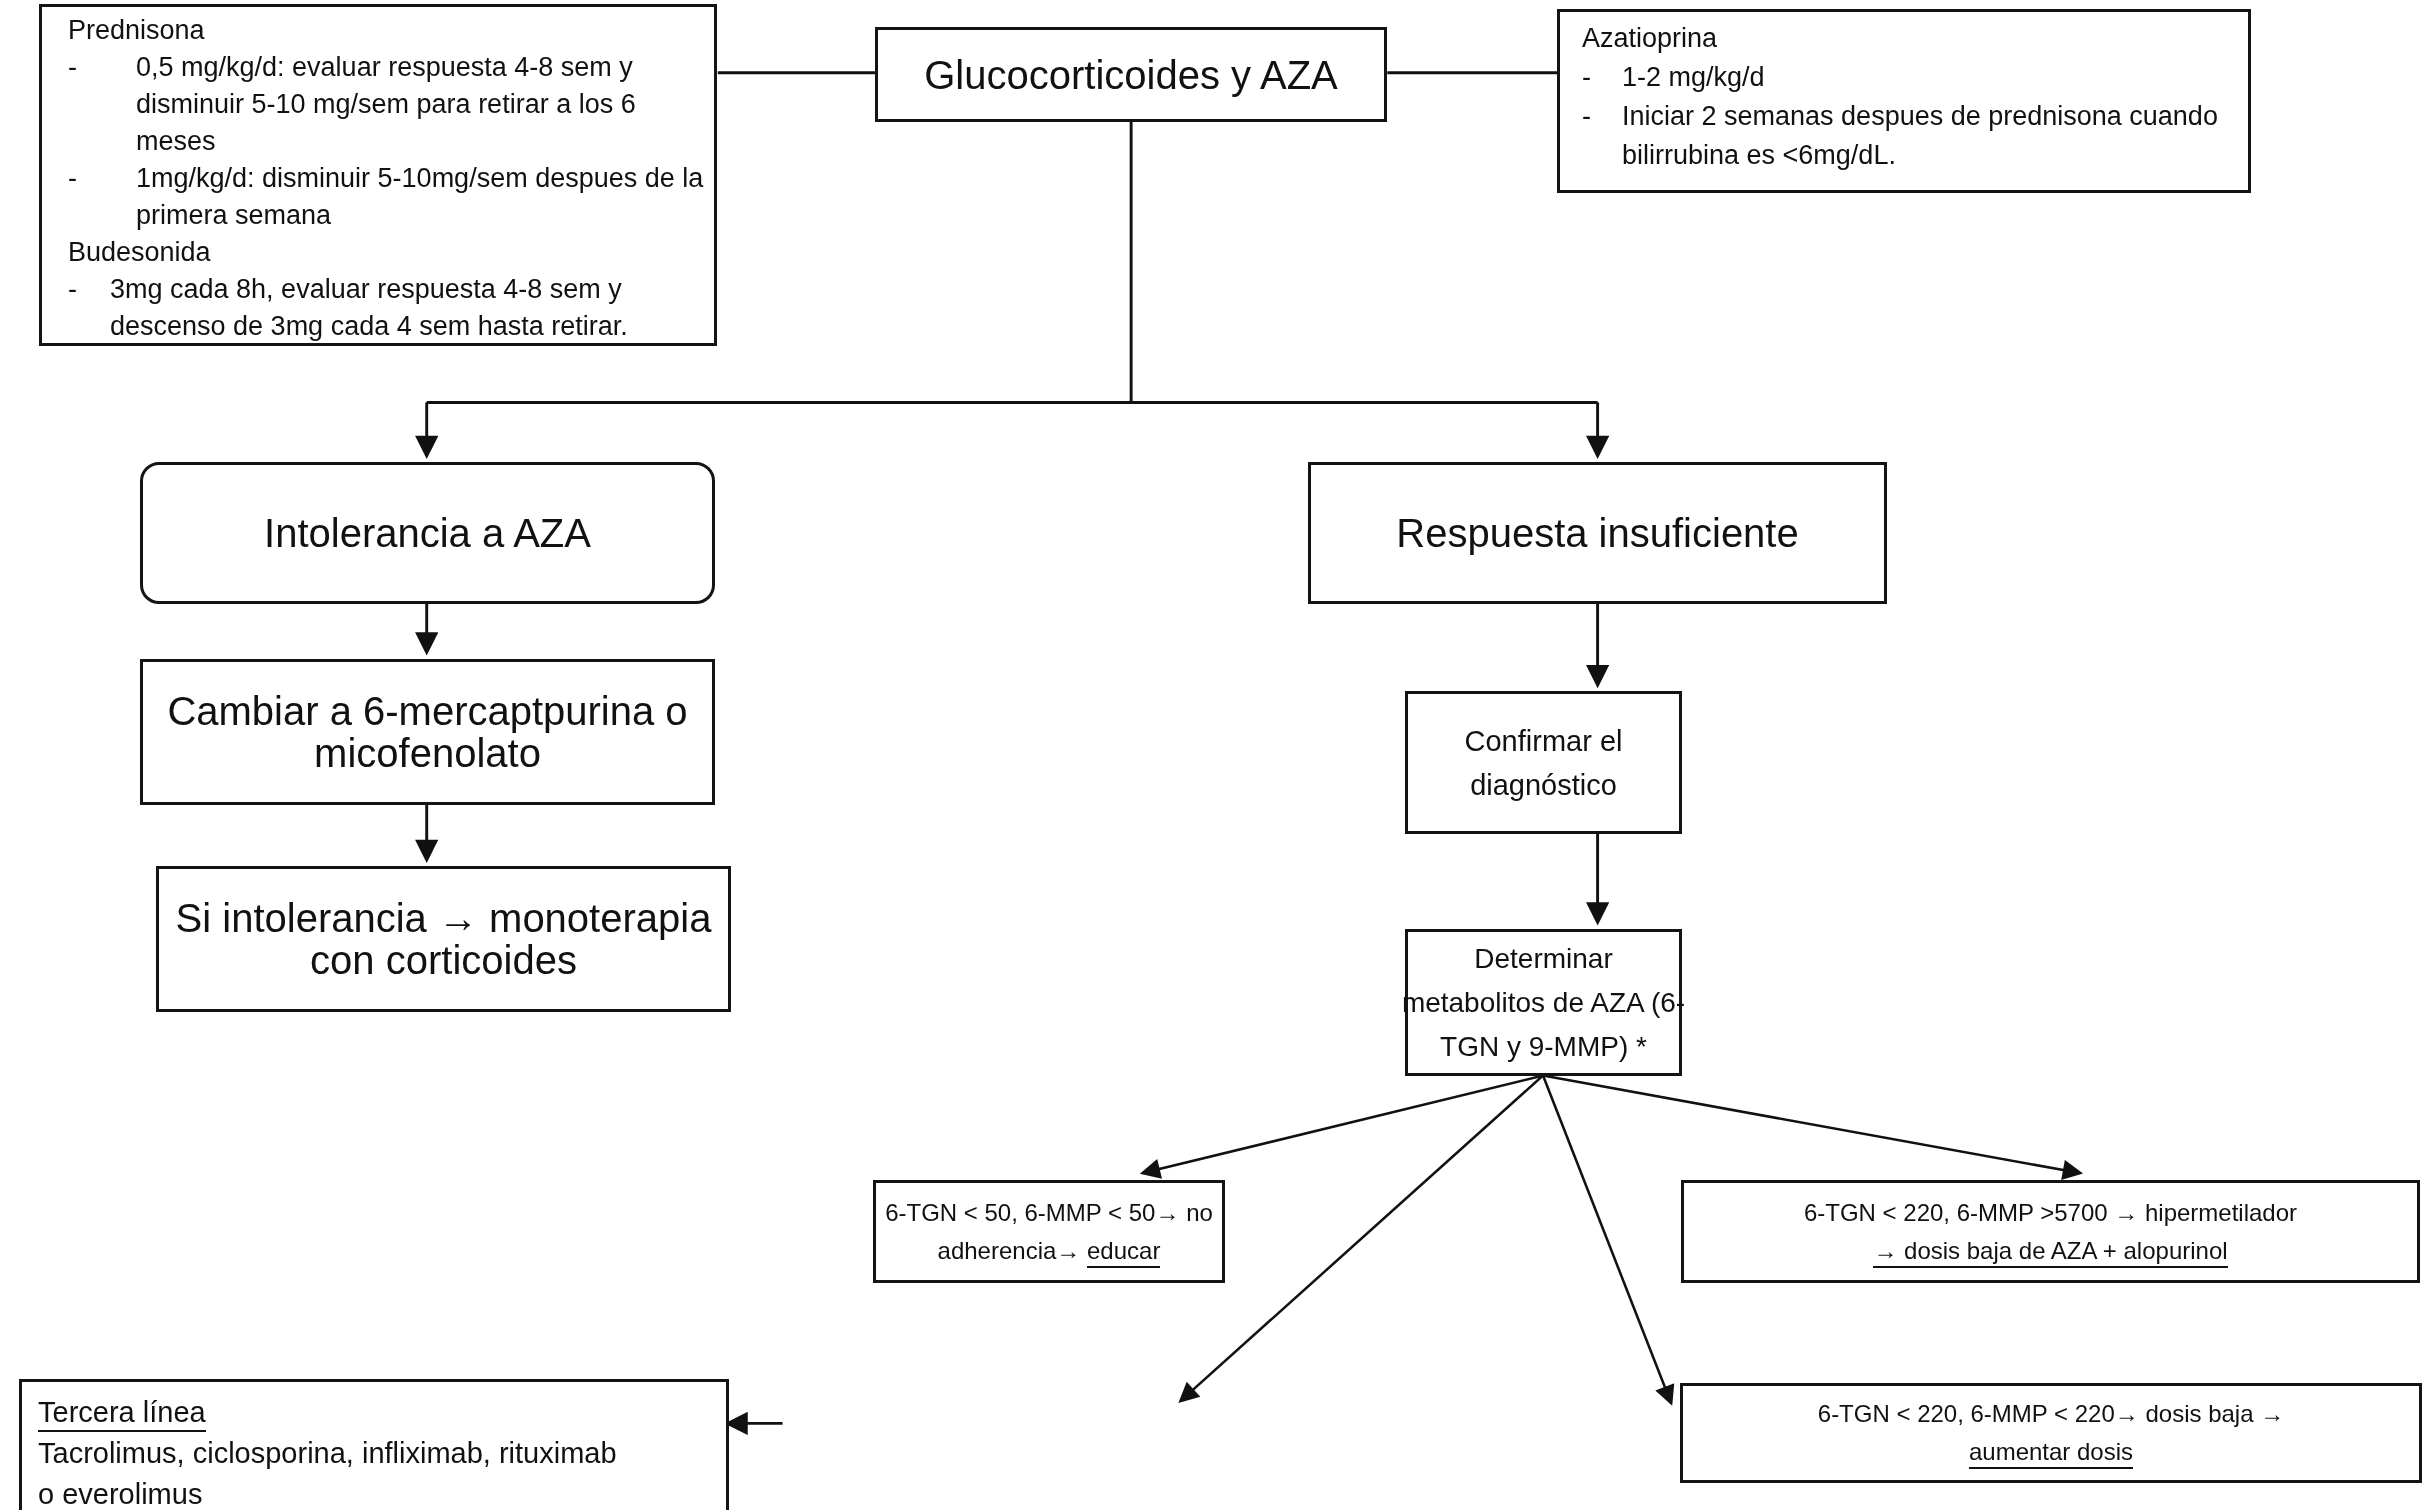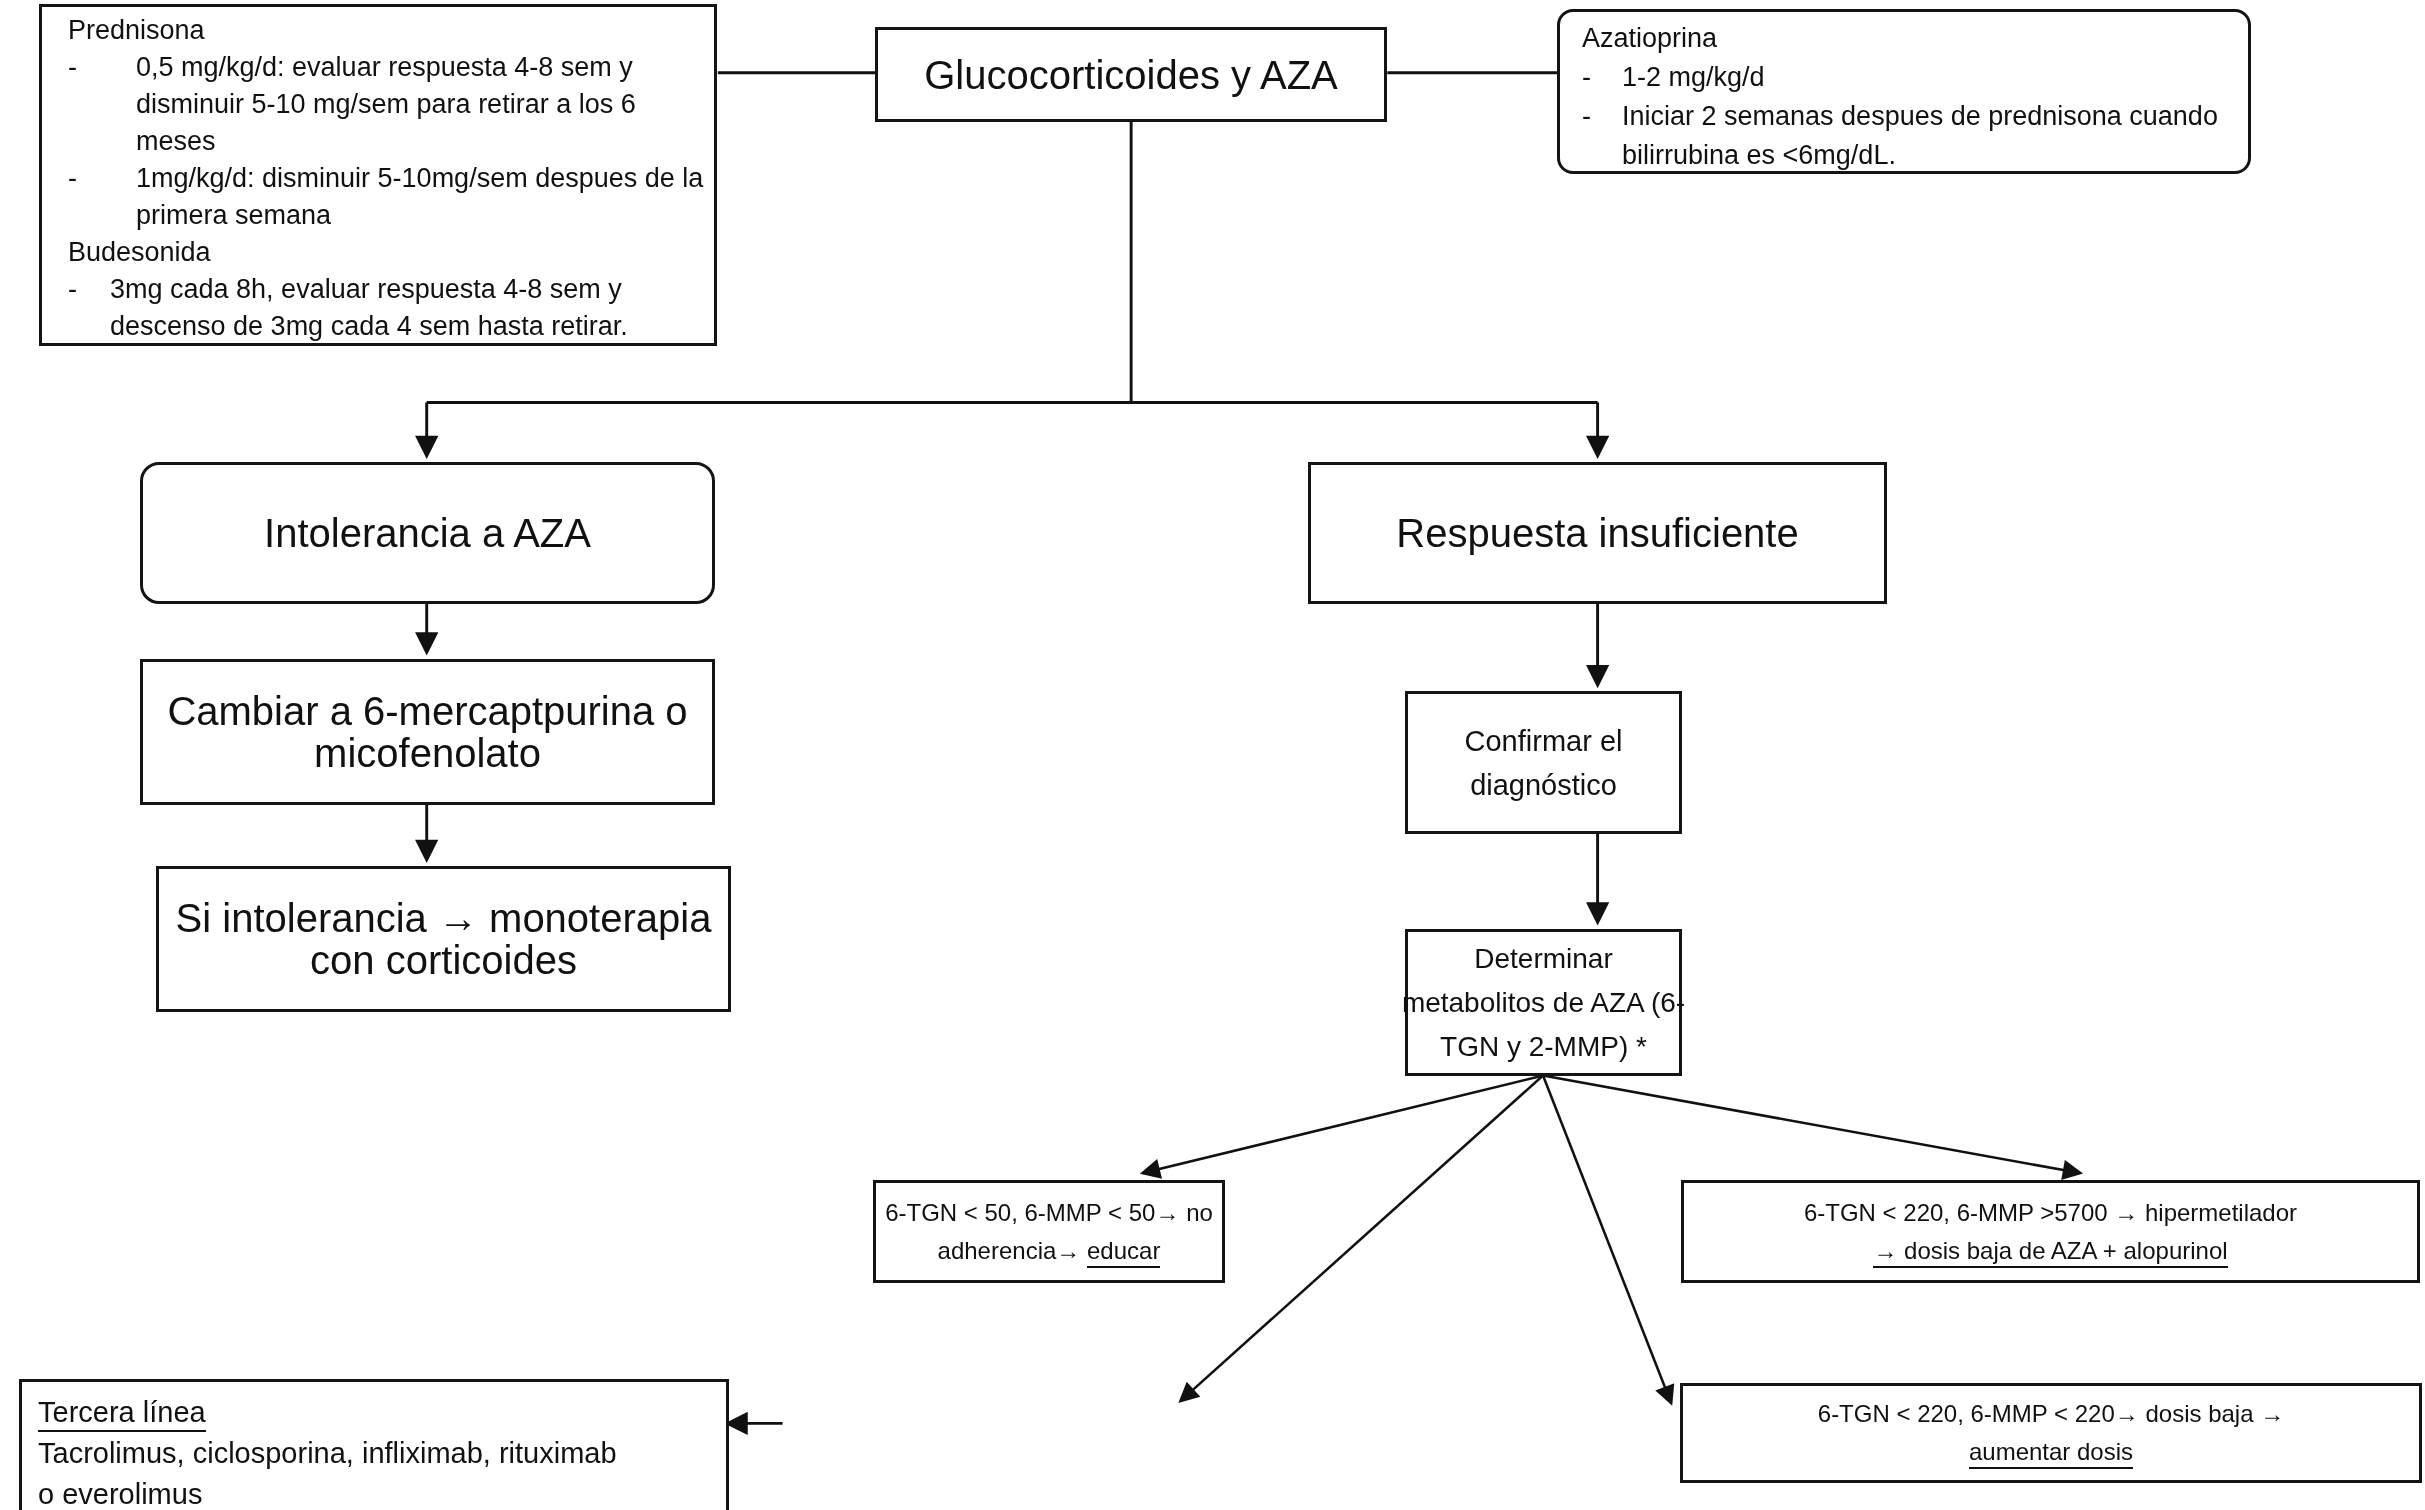--- a/index.html
+++ b/index.html
@@ -90,21 +90,21 @@
     <div class="bullet b2">
       <span class="dash">-</span>
       <span class="btxt">3mg cada 8h, evaluar respuesta 4-8 sem y descenso de 3mg cada 4 sem hasta retirar.</span>
     </div>
   </div>
 
   <div class="box center mid" style="left:875px;top:27px;width:512px;height:95px;">
     <span>Glucocorticoides y AZA</span>
   </div>
 
-  <div class="box detail azat" style="left:1557px;top:8.7px;width:694px;height:165px;line-height:39px;border-radius:16px;">
+  <div class="box detail azat" style="left:1557px;top:8.7px;width:694px;height:184px;line-height:39px;">
     <div>Azatioprina</div>
     <div class="bullet b3">
       <span class="dash">-</span>
       <span class="btxt">1-2 mg/kg/d</span>
     </div>
     <div class="bullet b3">
       <span class="dash">-</span>
       <span class="btxt">Iniciar 2 semanas despues de prednisona cuando bilirrubina es &lt;6mg/dL.</span>
     </div>
   </div>
@@ -127,21 +127,21 @@
     <div>
       <span>Confirmar el</span><br>
       <span>diagnóstico</span>
     </div>
   </div>
 
   <div class="box center stack" style="left:1405px;top:929px;width:277px;height:147px;">
     <div>
       <span>Determinar</span><br>
       <span>metabolitos de AZA (6-</span><br>
-      <span>TGN y 2-MMP) *</span>
+      <span>TGN y 9-MMP) *</span>
     </div>
   </div>
 
   <div class="box center small" style="left:873px;top:1180px;width:352px;height:103px;">
     <div>
       <span>6-TGN &lt; 50, 6-MMP &lt; 50→ no</span><br>
       <span>adherencia→ </span><span class="u">educar</span>
     </div>
   </div>
 

